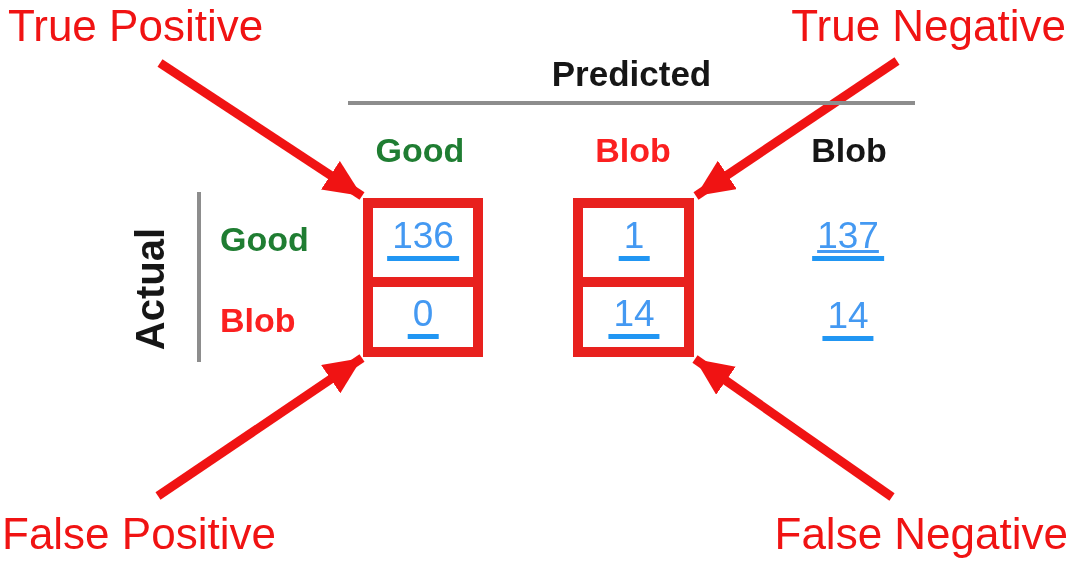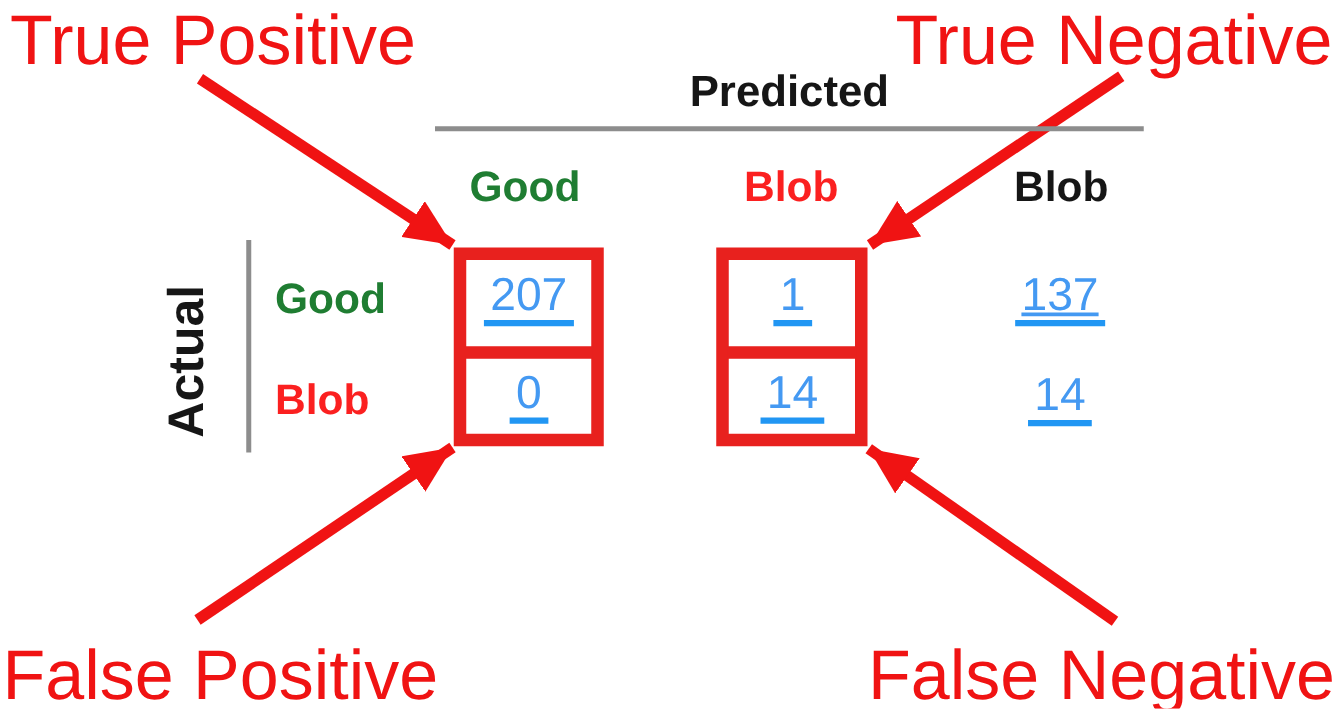--- a/index.html
+++ b/index.html
@@ -7,21 +7,21 @@
     position: relative;
     width: 1070px;
     height: 567px;
     background: #ffffff;
     font-family: "Liberation Sans", sans-serif;
     overflow: hidden;
   }
   .annotation {
     position: absolute;
     color: #f01313;
-    font-size: 56px;
+    font-size: 44px;
     line-height: 1.05;
     white-space: nowrap;
   }
   .predicted {
     position: absolute;
     left: 348px; top: 42px; width: 567px;
     text-align: center;
     font-size: 35px; font-weight: bold; color: #161616; margin-top: 12px;
   }
   .hline {
@@ -112,21 +112,21 @@
   <div class="colhead green" style="left:340px;">Good</div>
   <div class="colhead redtxt" style="left:553px;">Blob</div>
   <div class="colhead black" style="left:769px;">Blob</div>
 
   <div class="actual">Actual</div>
   <div class="vline"></div>
 
   <div class="rowlabel green" style="top:220px;">Good</div>
   <div class="rowlabel redtxt" style="top:301px;">Blob</div>
 
-  <span class="cellval" style="left:423px; top:239px;">207</span>
+  <span class="cellval" style="left:423px; top:239px;">136</span>
   <span class="cellval" style="left:634px; top:239px;">1</span>
   <span class="cellval" style="left:848px; top:239px;text-decoration:underline;">137</span>
   <span class="cellval" style="left:423px; top:317px;">0</span>
   <span class="cellval" style="left:634px; top:317px;">14</span>
   <span class="cellval" style="left:848px; top:319px;">14</span>
 
   <div class="redbox box-left">
     <div class="divider"></div>
   </div>
   <div class="redbox box-right">

